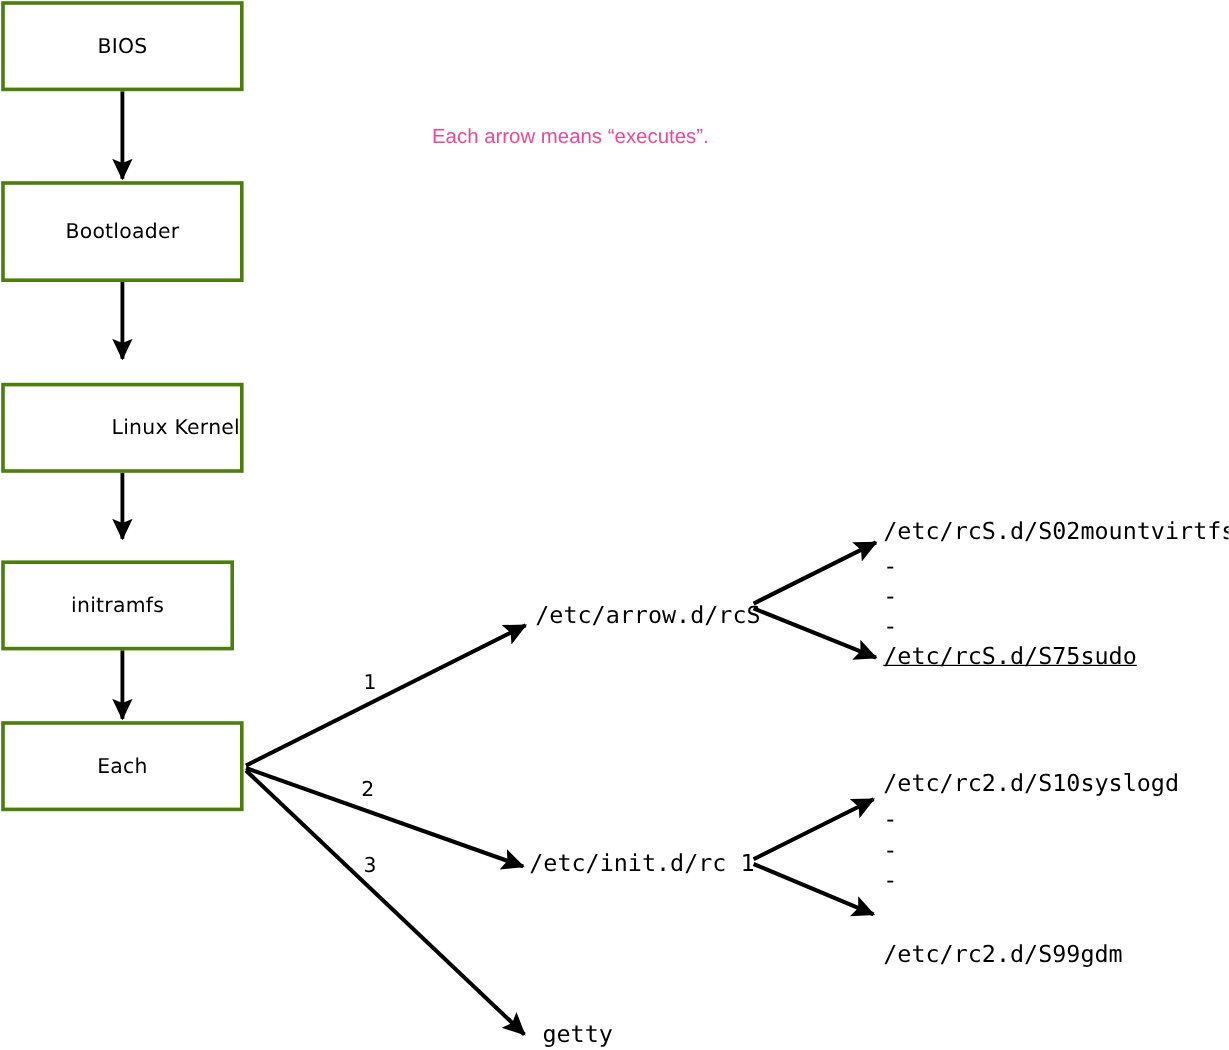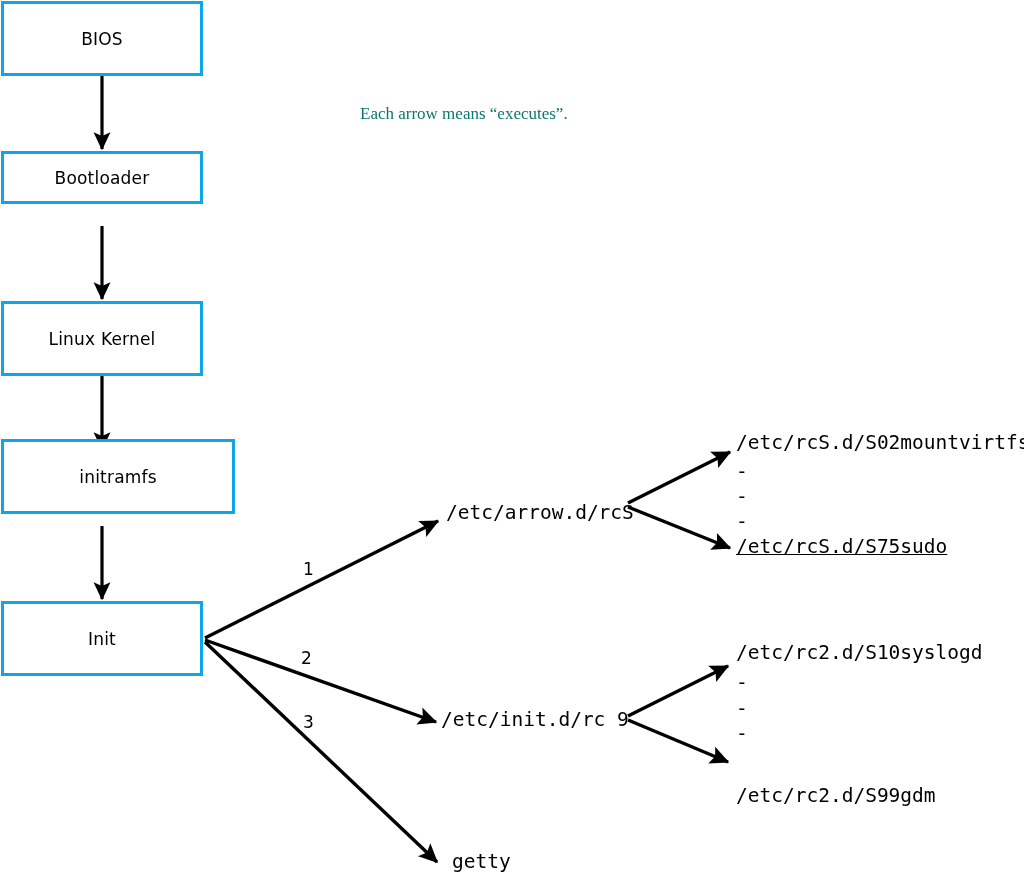--- a/index.html
+++ b/index.html
@@ -20,21 +20,21 @@
     position: absolute;
     left: 0;
     top: 0;
     width: 1024px;
     height: 875px;
   }
   .node-box {
     position: absolute;
     box-sizing: border-box;
     background: #ffffff;
-    border: 3px solid #0ea5e9;
+    border: 3px solid #4d7c0f;
     display: flex;
     align-items: center;
     justify-content: center;
   }
   .node-label {
     font-family: "DejaVu Sans", sans-serif;
     font-size: 17px;
     color: #000000;
     letter-spacing: 0.2px;
     white-space: nowrap;
@@ -56,23 +56,23 @@
   }
   .edge-number {
     position: absolute;
     font-family: "DejaVu Sans", sans-serif;
     font-size: 17px;
     color: #000000;
     line-height: 1;
   }
   .note-text {
     position: absolute;
-    font-family: Liberation Serif, serif;
+    font-family: Liberation Sans, sans-serif;
     font-size: 17px;
-    color: #0f766e;
+    color: #ec4899;
     white-space: nowrap;
     line-height: 1;
   }
 </style>
 </head>
 <body>
 
 <div id="stage">
 
   <svg id="edges" viewBox="0 0 1024 875" xmlns="http://www.w3.org/2000/svg">
@@ -97,39 +97,39 @@
         <line x1="628" y1="507" x2="730" y2="548" stroke="#000000" stroke-width="3.4" marker-end="url(#arrowhead)"></line>
         <line x1="628" y1="716" x2="728" y2="666" stroke="#000000" stroke-width="3.4" marker-end="url(#arrowhead)"></line>
         <line x1="628" y1="720" x2="728" y2="762" stroke="#000000" stroke-width="3.4" marker-end="url(#arrowhead)"></line>
       </g>
   </svg>
 
   <div id="boxes-layer">
       <div class="node-box" style="left: 1px; top: 1px; width: 202px; height: 75px;">
         <span class="node-label">BIOS</span>
       </div>
-      <div class="node-box" style="left: 1px; top: 151px; width: 202px; height: 53px;">
+      <div class="node-box" style="left: 1px; top: 151px; width: 202px; height: 84px;">
         <span class="node-label">Bootloader</span>
       </div>
-      <div class="node-box" style="left: 1px; top: 301px; width: 202px; height: 75px;">
+      <div class="node-box" style="left: 1px; top: 319px; width: 202px; height: 75px; justify-content: flex-end;">
         <span class="node-label">Linux Kernel</span>
       </div>
-      <div class="node-box" style="left: 1px; top: 439px; width: 234px; height: 75px;">
+      <div class="node-box" style="left: 1px; top: 467px; width: 194px; height: 75px;">
         <span class="node-label">initramfs</span>
       </div>
       <div class="node-box" style="left: 1px; top: 601px; width: 202px; height: 75px;">
-        <span class="node-label">Init</span>
+        <span class="node-label">Each</span>
       </div>
     </div>
 
   <div id="labels-layer">
       <div class="edge-number" style="left: 303px; top: 561px;">1</div>
       <div class="mono-label" style="left: 446px; top: 503px;">/etc/arrow.d/rcS</div>
       <div class="edge-number" style="left: 301px; top: 650px;">2</div>
-      <div class="mono-label" style="left: 441px; top: 710px;">/etc/init.d/rc 9</div>
+      <div class="mono-label" style="left: 441px; top: 710px;">/etc/init.d/rc 1</div>
       <div class="edge-number" style="left: 303px; top: 714px;">3</div>
       <div class="mono-label" style="left: 452px; top: 852px; text-align: right;">getty</div>
       <div class="mono-label" style="left: 736px; top: 433px;">/etc/rcS.d/S02mountvirtfs</div>
       <div class="mono-label" style="left: 736px; top: 537px; text-decoration: underline;">/etc/rcS.d/S75sudo</div>
       <div class="dash-mark" style="left: 736px; top: 462px;">-</div>
       <div class="dash-mark" style="left: 736px; top: 487px;">-</div>
       <div class="dash-mark" style="left: 736px; top: 512px;">-</div>
       <div class="mono-label" style="left: 736px; top: 643px; text-align: right;">/etc/rc2.d/S10syslogd</div>
       <div class="mono-label" style="left: 736px; top: 786px;">/etc/rc2.d/S99gdm</div>
       <div class="dash-mark" style="left: 736px; top: 673px;">-</div>

